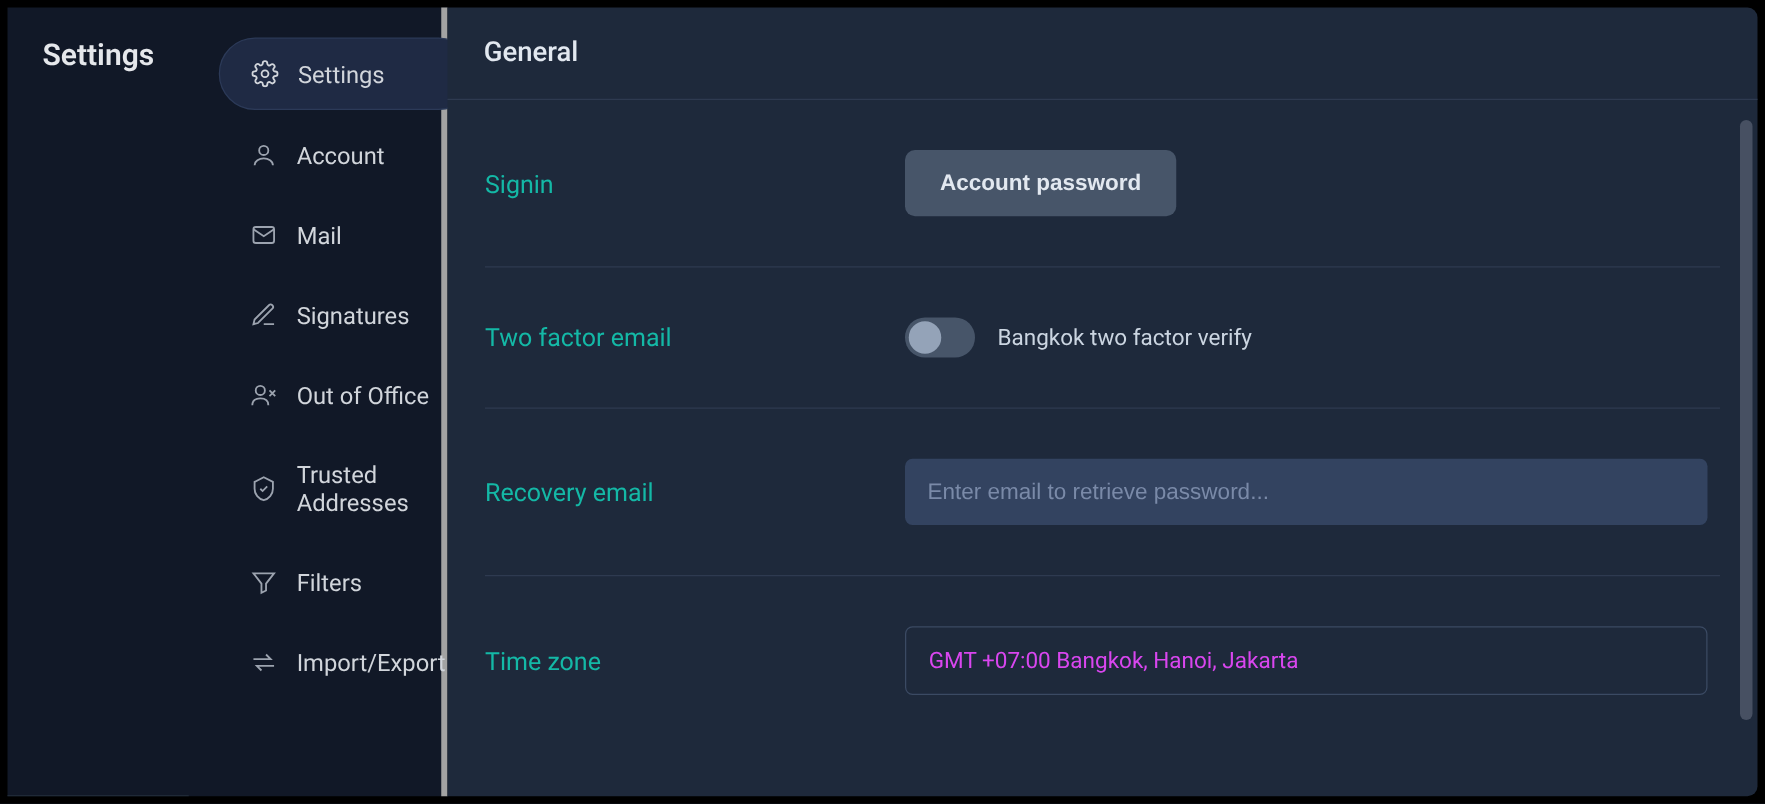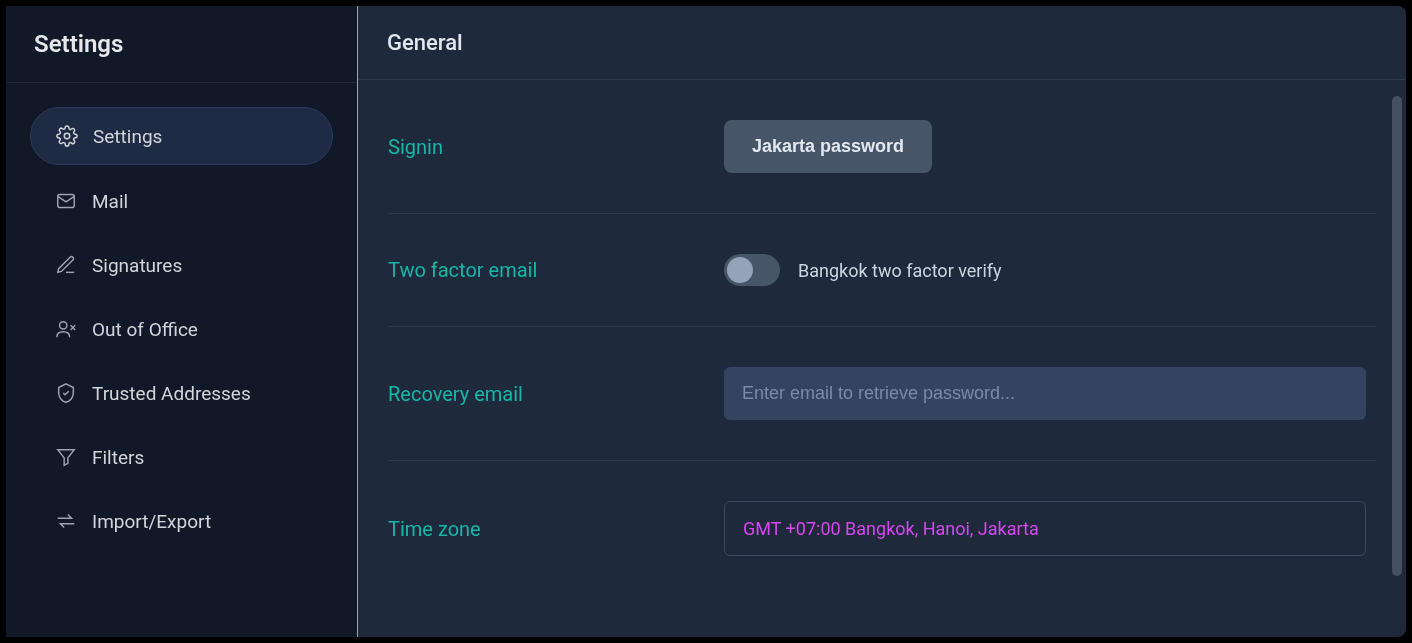--- a/index.html
+++ b/index.html
@@ -13,22 +13,22 @@
     .app {
       display: flex;
       width: 100%;
       height: 100%;
       padding: 6px;
     }
     .sidebar {
       width: 352px;
       background: #111827;
       display: flex;
-      flex-direction: column;
-      border-right: 1px solid #a3a3a3;
+      flex-direction: row;
+      border-right: 5px solid #a3a3a3;
     }
     .sidebar-header {
       padding: 24px 28px;
       border-bottom: 1px solid #1f2937;
     }
     .sidebar-title {
       color: #e5e7eb;
       font-size: 24px;
       font-weight: 600;
     }
@@ -188,20 +188,29 @@
           <svg viewBox="0 0 24 24" width="22" height="22">
               <circle cx="12" cy="12" r="3"></circle>
               <path d="M19.4 15a1.7 1.7 0 0 0 .34 1.87l.06.06a2 2 0 1 1-2.83 2.83l-.06-.06a1.7 1.7 0 0 0-1.87-.34 1.7 1.7 0 0 0-1 1.56V21a2 2 0 1 1-4 0v-.09a1.7 1.7 0 0 0-1.12-1.56 1.7 1.7 0 0 0-1.87.34l-.06.06a2 2 0 1 1-2.83-2.83l.06-.06a1.7 1.7 0 0 0 .34-1.87 1.7 1.7 0 0 0-1.56-1H3a2 2 0 1 1 0-4h.09a1.7 1.7 0 0 0 1.56-1.12 1.7 1.7 0 0 0-.34-1.87l-.06-.06a2 2 0 1 1 2.83-2.83l.06.06a1.7 1.7 0 0 0 1.87.34H9a1.7 1.7 0 0 0 1-1.56V3a2 2 0 1 1 4 0v.09a1.7 1.7 0 0 0 1 1.56 1.7 1.7 0 0 0 1.87-.34l.06-.06a2 2 0 1 1 2.83 2.83l-.06.06a1.7 1.7 0 0 0-.34 1.87V9a1.7 1.7 0 0 0 1.56 1H21a2 2 0 1 1 0 4h-.09a1.7 1.7 0 0 0-1.56 1z"></path>
             </svg>
         </span>
         <span>Settings</span>
       </div>
       <div class="sidebar-item">
         <span class="icon">
           <svg viewBox="0 0 24 24" width="22" height="22">
+              <circle cx="12" cy="8" r="4"></circle>
+              <path d="M4 21c0-4 4-6 8-6s8 2 8 6"></path>
+            </svg>
+        </span>
+        <span>Account</span>
+      </div>
+      <div class="sidebar-item">
+        <span class="icon">
+          <svg viewBox="0 0 24 24" width="22" height="22">
               <rect x="3" y="5" width="18" height="14" rx="2"></rect>
               <path d="M3 7l9 6 9-6"></path>
             </svg>
         </span>
         <span>Mail</span>
       </div>
       <div class="sidebar-item">
         <span class="icon">
           <svg viewBox="0 0 24 24" width="22" height="22">
               <path d="M12 20h9"></path>
@@ -250,21 +259,21 @@
 
   <main class="main">
     <div class="main-header">
       <div class="main-title">General</div>
     </div>
     <div class="main-body">
 
       <div class="section">
         <div class="section-label">Signin</div>
         <div class="section-control">
-          <button class="btn">Jakarta password</button>
+          <button class="btn">Account password</button>
         </div>
       </div>
 
       <div class="section">
         <div class="section-label">Two factor email</div>
         <div class="section-control">
           <div class="toggle">
             <div class="toggle-knob"></div>
           </div>
           <span class="toggle-label">Bangkok two factor verify</span>

